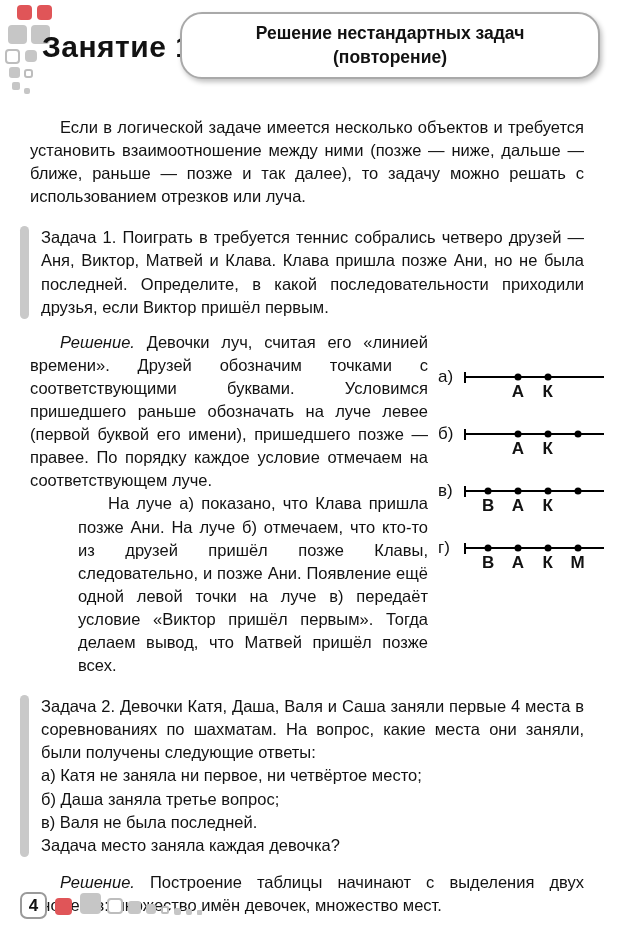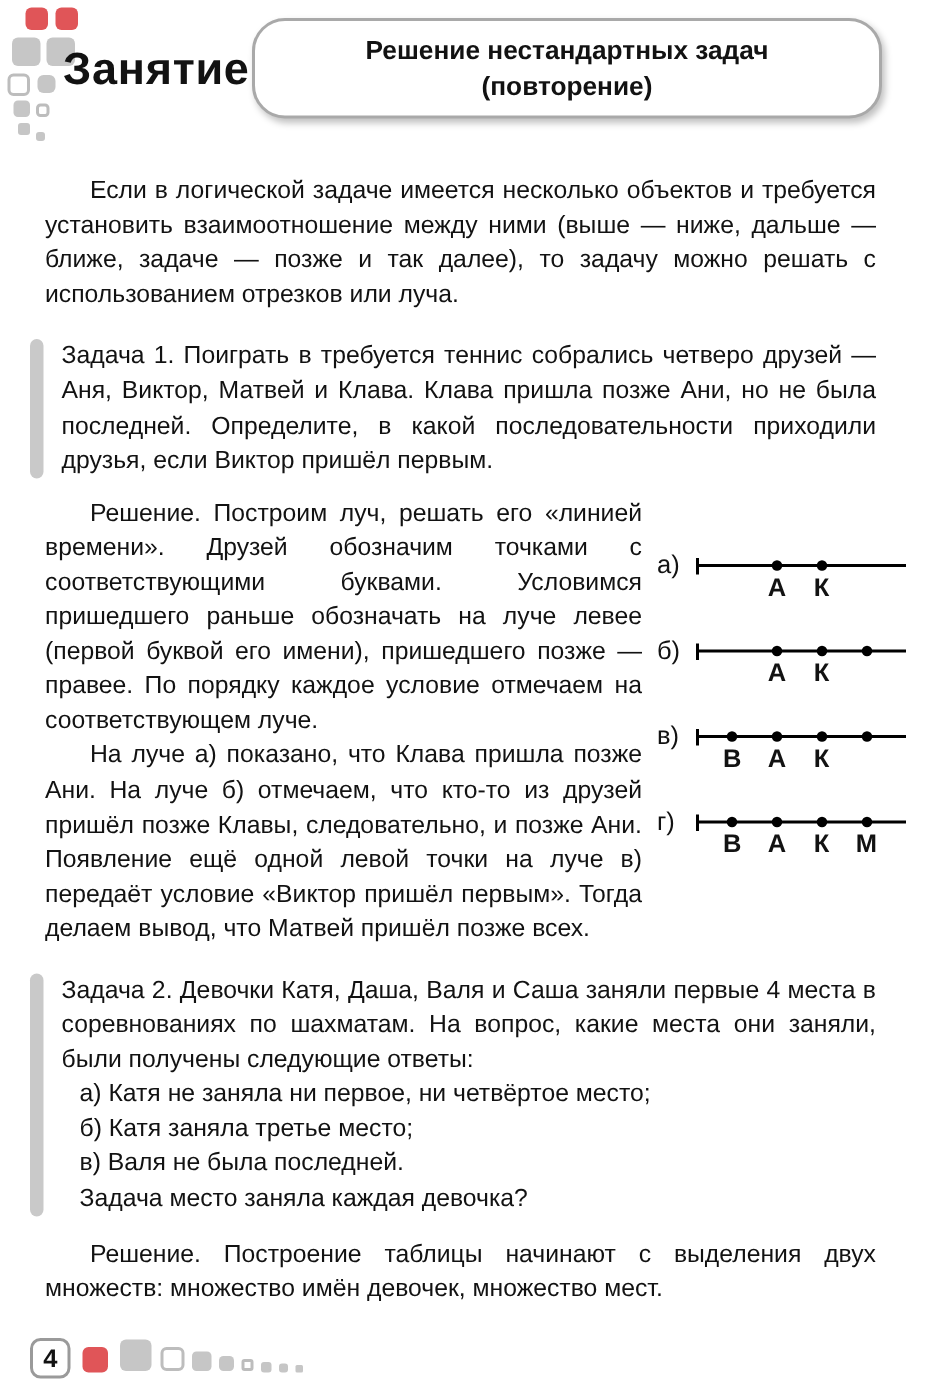--- a/index.html
+++ b/index.html
@@ -16,64 +16,64 @@
   .sq.gf { background: #c6c6c6; }
   .sq.go { border: 2px solid #bdbdbd; background: #fff; }
   .sq.pf { background: #e05558; }
 
   .header { position: relative; height: 96px; }
   .lesson-title {
     position: absolute; left: 42px; top: 26px;
     font-size: 30px; font-weight: bold; letter-spacing: .5px;
   }
   .title-box {
-    position: absolute; right: 24px; top: 12px; width: 420px; min-height: 66px;
+    position: absolute; right: 12px; top: 12px; width: 420px; min-height: 66px;
     border: 2px solid #a9a9a9; border-radius: 22px;
     background: #fff; box-shadow: 2px 3px 5px rgba(0,0,0,.25);
     display: flex; flex-direction: column; align-items: center; justify-content: center;
     padding: 8px 16px; text-align: center;
   }
   .title-box .t { font-weight: bold; font-size: 17.5px; line-height: 1.35; }
 
   .para { text-align: justify; }
   .indent { text-indent: 30px; }
   .intro { margin: 20px 28px 0 30px; }
   .middle { margin: 14px 28px 0 30px; }
 
   .task-block { display: flex; margin: 18px 28px 0 20px; }
   .task-bar { width: 9px; border-radius: 5px; background: #c9c9c9; margin-right: 12px; flex-shrink: 0; }
   .task-text { flex: 1; text-align: justify; }
   .task-text b { font-weight: normal; }
-  .task-item { text-align: left; margin-left: 12px; }
+  .task-item { text-align: left; }
 
   .solution-row { display: flex; margin: 12px 6px 0 30px; }
   .sol-text { width: 398px; flex-shrink: 0; }
   .sol-text p { text-align: justify; }
-  .sol-text .p2 { margin-top: 0; }
+  .sol-text .p2 { margin-top: 0; margin-left: 48px; }
 
   .diagram { flex: 1; padding: 34px 0 0 10px; display: flex; flex-direction: column; gap: 17px; }
   .ray { display: flex; align-items: flex-start; }
   .ray-label { width: 26px; font-size: 17px; flex-shrink: 0; }
   .ray-body { position: relative; flex: 1; height: 39px; margin-top: 1px; }
   .ray-line { position: absolute; left: 0; right: 2px; top: 10px; border-top: 2px solid #000; }
   .ray-line::before {
     content: ""; position: absolute; left: 0; top: -6px; height: 11px;
     border-left: 2px solid #000;
   }
   .ray-dot {
     position: absolute; top: 11px; width: 7px; height: 7px;
     background: #000; border-radius: 50%; transform: translate(-50%,-50%);
   }
   .ray-letter {
     position: absolute; top: 14px; transform: translateX(-50%);
     font-weight: bold; font-size: 17px;
   }
 
   .solution2 { margin: 14px 28px 0 30px; }
-  .it { }
+  .it { font-style: italic; }
 
   .page-num-box {
     position: absolute; left: 20px; bottom: 9px;
     width: 27px; height: 27px;
     border: 2px solid #9a9a9a; border-radius: 7px;
     display: flex; align-items: center; justify-content: center;
     font-weight: bold; font-size: 17px; background: #fff;
   }
 </style>
 </head>
@@ -95,35 +95,35 @@
   </div>
 
   <div class="header">
     <div class="lesson-title">Занятие 1</div>
     <div class="title-box">
       <div class="t">Решение нестандартных задач</div>
       <div class="t">(повторение)</div>
     </div>
   </div>
 
-  <p class="para indent intro">Если в логической задаче имеется несколько объектов и требуется установить взаимоотношение между ними (выше — ниже, дальше — ближе, задаче — позже и так далее), то задачу можно решать с использованием отрезков или луча.</p>
+  <p class="para indent intro">Если в логической задаче имеется несколько объектов и требуется установить взаимоотношение между ними (позже — ниже, дальше — ближе, раньше — позже и так далее), то задачу можно решать с использованием отрезков или луча.</p>
 
   <div class="task-block">
     <div class="task-bar"></div>
     <div class="task-text">
       <b>Задача 1.</b>
       <span>Поиграть в требуется теннис собрались четверо друзей — Аня, Виктор, Матвей и Клава. Клава пришла позже Ани, но не была последней. Определите, в какой последовательности приходили друзья, если Виктор пришёл первым.</span>
     </div>
   </div>
 
   <div class="solution-row">
     <div class="sol-text">
       <p class="indent">
         <span class="it">Решение.</span>
-        <span>Построим луч, решать его «линией времени». Друзей обозначим точками с соответствующими буквами. Условимся пришедшего раньше обозначать на луче левее (первой буквой его имени), пришедшего позже — правее. По порядку каждое условие отмечаем на соответствующем луче.</span>
+        <span>Девочки луч, считая его «линией времени». Друзей обозначим точками с соответствующими буквами. Условимся пришедшего раньше обозначать на луче левее (первой буквой его имени), пришедшего позже — правее. По порядку каждое условие отмечаем на соответствующем луче.</span>
       </p>
       <p class="indent p2">На луче а) показано, что Клава пришла позже Ани. На луче б) отмечаем, что кто-то из друзей пришёл позже Клавы, следовательно, и позже Ани. Появление ещё одной левой точки на луче в) передаёт условие «Виктор пришёл первым». Тогда делаем вывод, что Матвей пришёл позже всех.</p>
     </div>
     <div class="diagram">
   <div class="ray">
     <span class="ray-label">а)</span>
     <div class="ray-body">
       <div class="ray-line"></div>
     <span class="ray-dot" style="left: 38%;"></span>
             <span class="ray-letter" style="left: 38%;">А</span>
@@ -175,21 +175,21 @@
 </div>
   </div>
 
 
   <div class="task-block">
     <div class="task-bar"></div>
     <div class="task-text">
       <b>Задача 2.</b>
       <span>Девочки Катя, Даша, Валя и Саша заняли первые 4 места в соревнованиях по шахматам. На вопрос, какие места они заняли, были получены следующие ответы:</span>
       <div class="task-item">а) Катя не заняла ни первое, ни четвёртое место;</div>
-      <div class="task-item">б) Катя заняла третье место;</div>
+      <div class="task-item">б) Даша заняла третье вопрос;</div>
       <div class="task-item">в) Валя не была последней.</div>
       <div class="task-item">Задача место заняла каждая девочка?</div>
     </div>
   </div>
 
   <p class="para indent solution2">
     <span class="it">Решение.</span>
     <span>Построение таблицы начинают с выделения двух множеств: множество имён девочек, множество мест.</span>
   </p>
 

